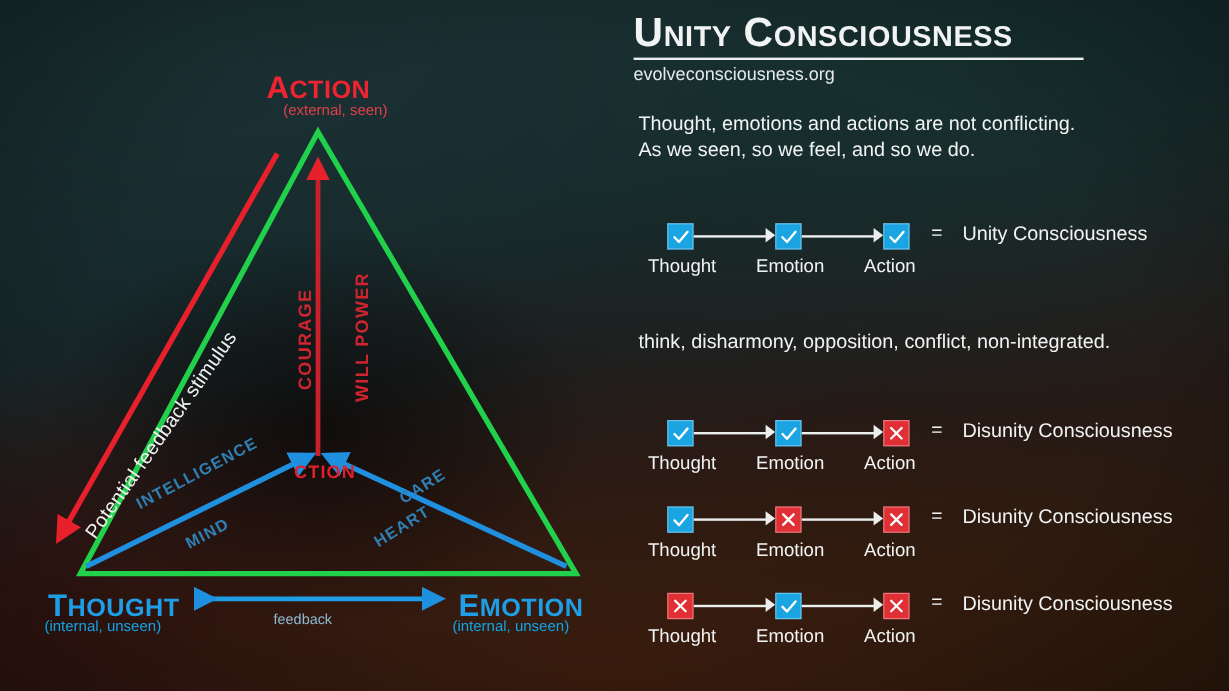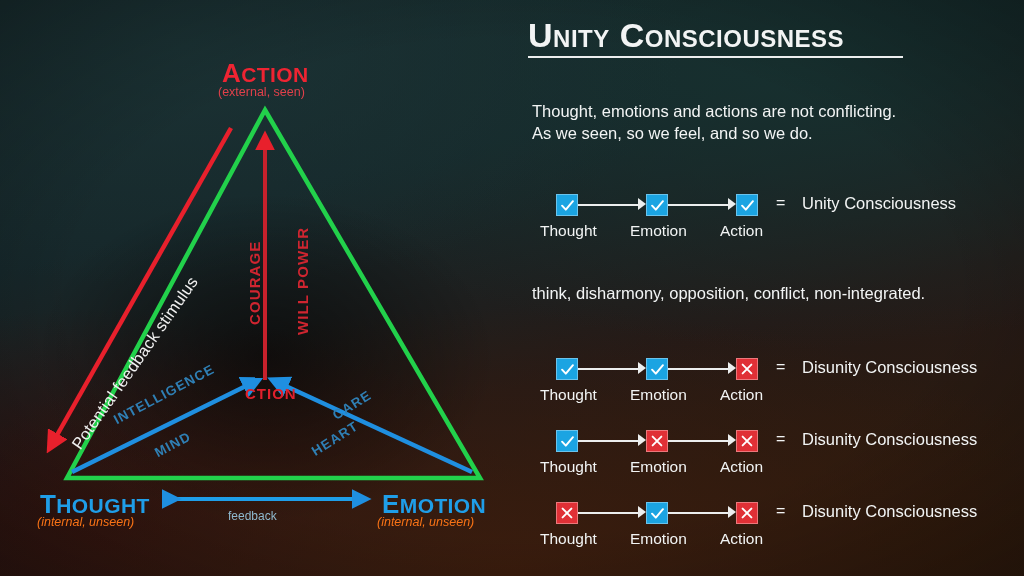--- a/index.html
+++ b/index.html
@@ -39,23 +39,23 @@
   .lbl { position:absolute; white-space:nowrap; }
 
   .vertex-title {
     font-size: 21px; font-weight: bold; letter-spacing: .4px;
     line-height: 1;
   }
   .vertex-title .cap { font-size: 26px; }
   .vertex-sub { font-size: 12.5px; line-height:1; }
 
   .red   { color:#ef2432; }
-  .redsub{ color:#e0404a; }
+  .redsub{ color:#e0404a;margin-left:18px; }
   .blue  { color:#1f9ee8; }
-  .bluesub{ color:#f97316;font-style:italic; }
+  .bluesub{ color:#0ea5e9; }
 
   #action-title { left:222px; top:60px; text-align:center; }
   #action-sub   { left:218px; top:86px; }
   #thought-title{ left:40px;  top:491px; }
   #thought-sub  { left:37px;  top:516px; }
   #emotion-title{ left:382px; top:491px; }
   #emotion-sub  { left:377px; top:516px; }
 
   #feedback-label {
     left:228px; top:509px; font-size:12px; color:#8fb9cf;
@@ -71,21 +71,21 @@
   #mind         { left:152px; top:447px; transform: rotate(-28deg); font-size:13.5px; font-weight:bold; letter-spacing:1.1px; color:#2f7fb4; }
   #care         { left:330px; top:410px; transform: rotate(-32deg); font-size:13.5px; font-weight:bold; letter-spacing:1.1px; color:#2f7fb4; }
   #heart        { left:309px; top:446px; transform: rotate(-32deg); font-size:13.5px; font-weight:bold; letter-spacing:1.1px; color:#2f7fb4; }
 
   #potential-stim {
     left:68px; top:442px; transform: rotate(-55deg);
     font-size:16.5px; color:#f0f0f0; letter-spacing:.2px;
   }
 
   
-  #right { position:absolute; left:506px; top:12px; width:518px; height:480px; }
+  #right { position:absolute; left:506px; top:4px; width:518px; height:480px; }
 
   #title {
     position:absolute; left:22px; top:4px;
     font-size:34px; font-weight:bold; color:#f2f4f4;
     letter-spacing:.5px; font-variant:small-caps;
   }
   #title-rule {
     position:absolute; left:22px; top:44px; width:375px; height:2px;
     background:#eceeee;
   }
@@ -172,20 +172,21 @@
   <div class="rot" id="guts">CTION</div>
   <div class="rot" id="intelligence">INTELLIGENCE</div>
   <div class="rot" id="mind">MIND</div>
   <div class="rot" id="care">CARE</div>
   <div class="rot" id="heart">HEART</div>
   <div class="rot" id="potential-stim">Potential feedback stimulus</div>
 
   <div id="right">
     <div id="title">Unity Consciousness</div>
     <div id="title-rule"></div>
+    <div id="site">evolveconsciousness.org</div>
 
     <div class="para" id="para1">
       <div>Thought, emotions and actions are not conflicting.</div>
       <div>As we seen, so we feel, and so we do.</div>
     </div>
 
     <div class="para" id="para2">
       <div>think, disharmony, opposition, conflict, non-integrated.</div>
     </div>
 

